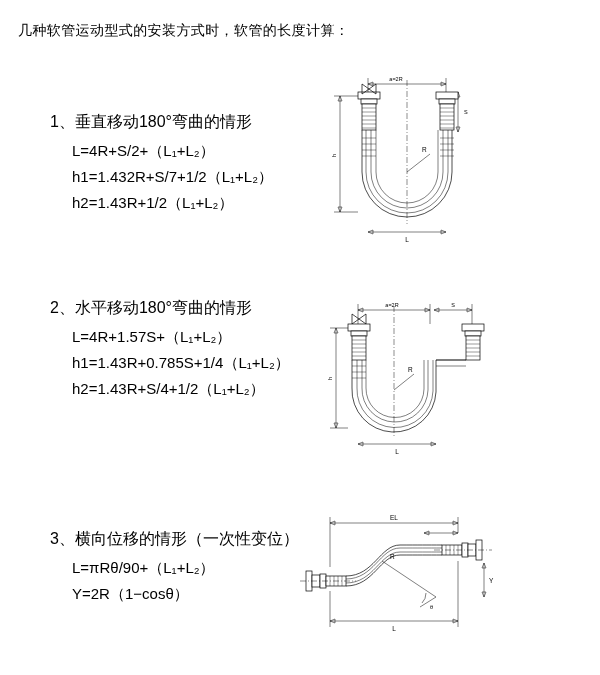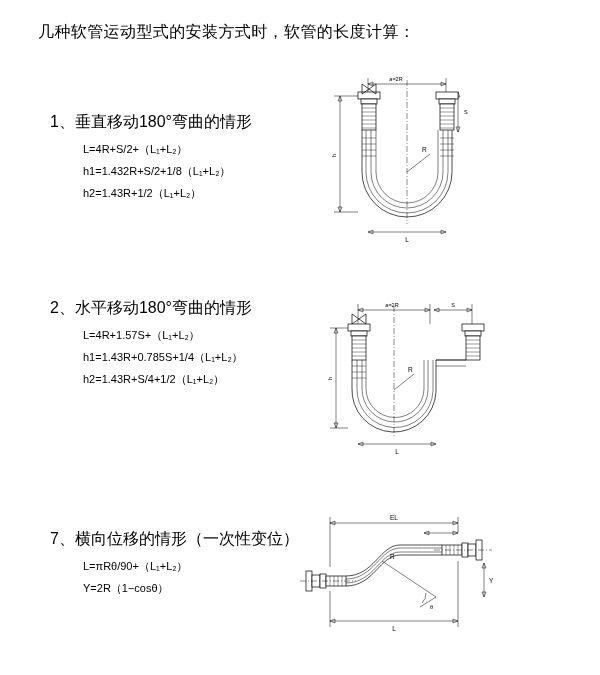--- a/index.html
+++ b/index.html
@@ -15,40 +15,40 @@
     color: #000000;
     overflow: hidden;
   }
   .page {
     position: relative;
     width: 600px;
     height: 675px;
   }
   .heading {
     position: absolute;
-    left: 38px;
+    left: 18px;
     top: 22px;
-    font-size: 16px;
+    font-size: 14px;
     letter-spacing: 0.4px;
     color: #000;
     white-space: nowrap;
     text-align: right;
   }
   .section {
     position: absolute;
   }
   .sec-title {
     font-size: 16px;
     white-space: nowrap;
     margin-bottom: 9px;
   }
   .formula {
-    font-size: 11px;
+    font-size: 15px;
     white-space: nowrap;
-    margin-left: 33px;
+    margin-left: 22px;
     margin-bottom: 7px;
   }
   .fig {
     position: absolute;
   }
   svg { display: block; overflow: visible; }
   .ln { stroke: #000; stroke-width: 0.7; fill: none; }
   .ln-thin { stroke: #000; stroke-width: 0.5; fill: none; }
   .dim { stroke: #000; stroke-width: 0.5; fill: none; }
   .cl { stroke: #000; stroke-width: 0.45; fill: none; stroke-dasharray: 6 2 1 2; }
@@ -60,21 +60,21 @@
 </head>
 <body>
 
 <div class="page">
 
   <div class="heading">几种软管运动型式的安装方式时，软管的长度计算：</div>
 
   <div class="section" style="left:50px; top:112px;">
     <div class="sec-title">1、垂直移动180°弯曲的情形</div>
     <div class="formula">L=4R+S/2+（L₁+L₂）</div>
-    <div class="formula">h1=1.432R+S/2+1/8（L₁+L₂）</div>
+    <div class="formula">h1=1.432R+S/7+1/2（L₁+L₂）</div>
     <div class="formula">h2=1.43R+1/2（L₁+L₂）</div>
   </div>
 
   <div class="fig" style="left:318px; top:62px;">
     <svg width="180" height="200" viewBox="0 0 180 200">
 
       <line class="dim" x1="50" y1="22" x2="128" y2="22"></line>
       <path class="dim" d="M50 22 l5 -2 l0 4 z" fill="#000"></path>
       <path class="dim" d="M128 22 l-5 -2 l0 4 z" fill="#000"></path>
       <line class="dim" x1="50" y1="16" x2="50" y2="34"></line>
@@ -220,21 +220,21 @@
       <text class="dimtxt" x="16" y="92" transform="rotate(-90 16 92)">h</text>
 
       <line class="dim" x1="42" y1="156" x2="120" y2="156"></line>
       <path class="dim" d="M42 156 l5 -2 l0 4 z" fill="#000"></path>
       <path class="dim" d="M120 156 l-5 -2 l0 4 z" fill="#000"></path>
       <text class="dimtxt7" x="81" y="166" text-anchor="middle">L</text>
     </svg>
   </div>
 
   <div class="section" style="left:50px; top:529px;">
-    <div class="sec-title">7、横向位移的情形（一次性变位）</div>
+    <div class="sec-title">3、横向位移的情形（一次性变位）</div>
     <div class="formula">L=πRθ/90+（L₁+L₂）</div>
     <div class="formula">Y=2R（1−cosθ）</div>
   </div>
 
   <div class="fig" style="left:296px; top:505px;">
     <svg width="200" height="135" viewBox="0 0 200 135">
 
       <line class="dim" x1="34" y1="18" x2="162" y2="18"></line>
       <path class="dim" d="M34 18 l5 -2 l0 4 z" fill="#000"></path>
       <path class="dim" d="M162 18 l-5 -2 l0 4 z" fill="#000"></path>

